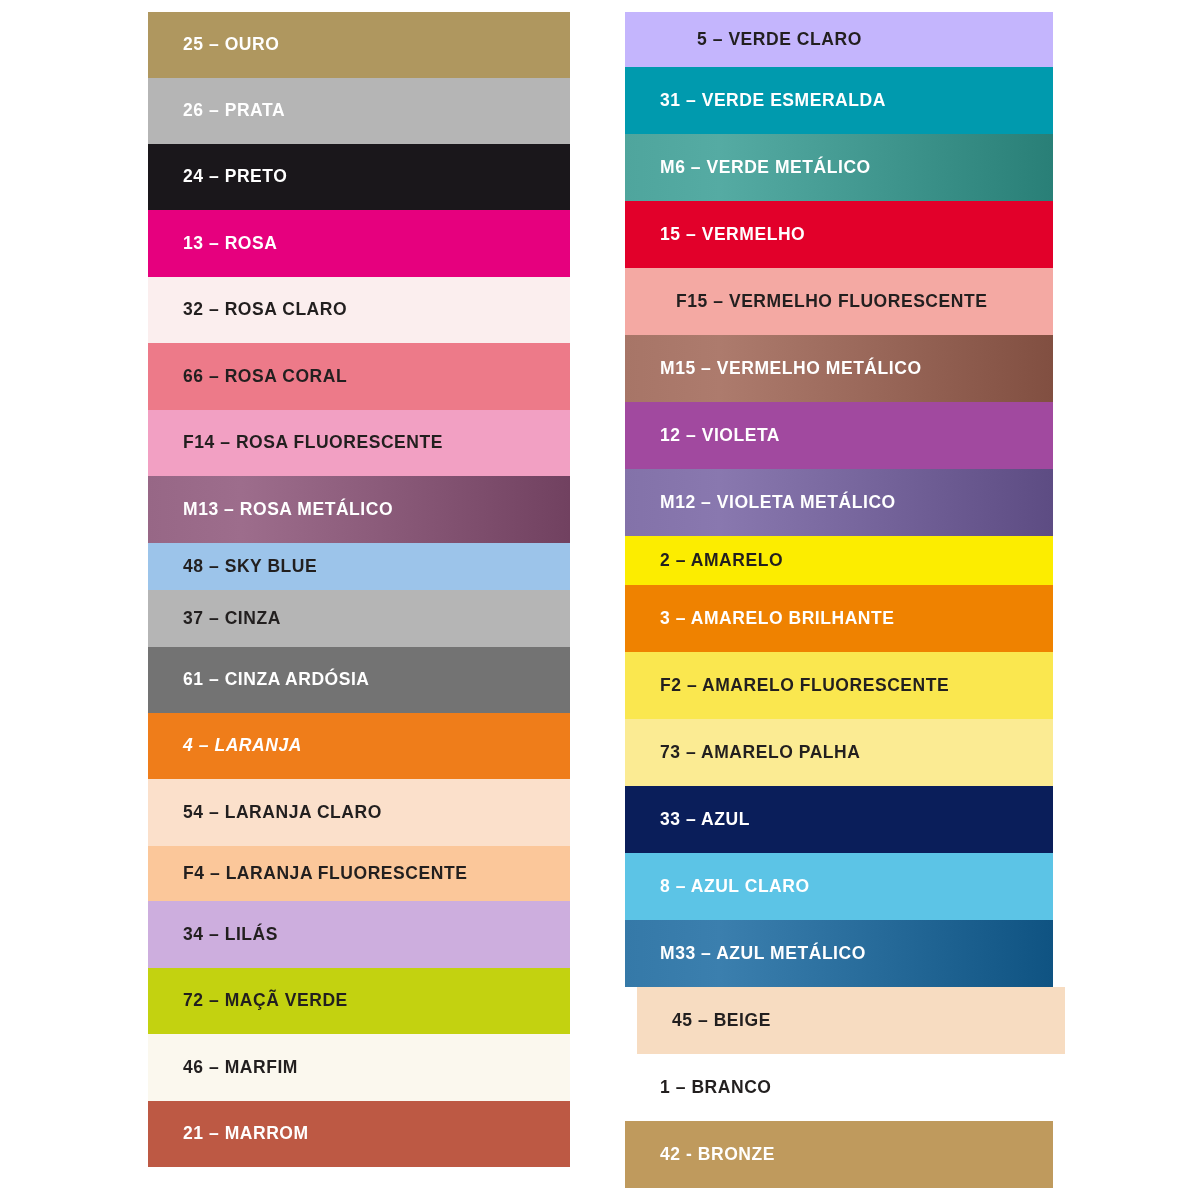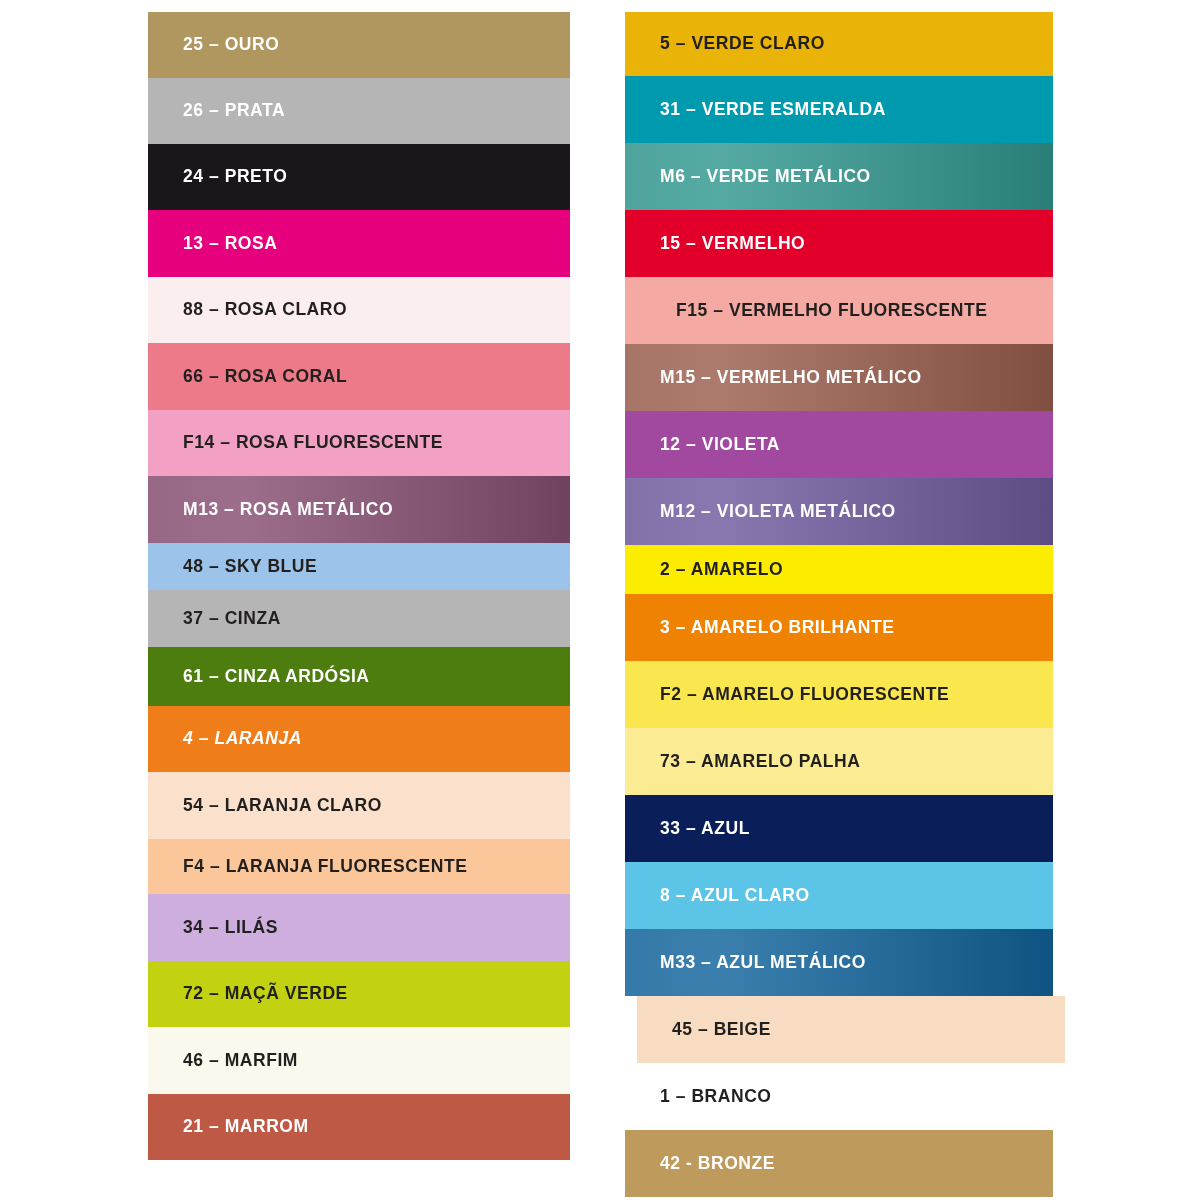--- a/index.html
+++ b/index.html
@@ -64,38 +64,38 @@
       <div class="swatch-row light-text" style="height: 66px; background: rgb(181, 181, 181);">
         <span class="swatch-label">26 – PRATA</span>
       </div>
       <div class="swatch-row light-text" style="height: 66px; background: rgb(26, 23, 27);">
         <span class="swatch-label">24 – PRETO</span>
       </div>
       <div class="swatch-row light-text" style="height: 67px; background: rgb(230, 0, 126);">
         <span class="swatch-label">13 – ROSA</span>
       </div>
       <div class="swatch-row dark-text" style="height: 66px; background: rgb(251, 238, 238);">
-        <span class="swatch-label">88 – ROSA CLARO</span>
+        <span class="swatch-label">32 – ROSA CLARO</span>
       </div>
       <div class="swatch-row dark-text" style="height: 67px; background: rgb(237, 122, 137);">
         <span class="swatch-label">66 – ROSA CORAL</span>
       </div>
       <div class="swatch-row dark-text" style="height: 66px; background: rgb(242, 160, 195);">
         <span class="swatch-label">F14 – ROSA FLUORESCENTE</span>
       </div>
       <div class="swatch-row light-text" style="height: 67px; background: linear-gradient(90deg, rgb(151, 103, 134) 0%, rgb(157, 109, 140) 22%, rgb(139, 91, 122) 55%, rgb(113, 65, 96) 100%);">
         <span class="swatch-label">M13 – ROSA METÁLICO</span>
       </div>
       <div class="swatch-row dark-text" style="height: 47px; background: rgb(156, 196, 234);">
         <span class="swatch-label">48 – SKY BLUE</span>
       </div>
       <div class="swatch-row dark-text" style="height: 57px; background: rgb(181, 181, 181);">
         <span class="swatch-label">37 – CINZA</span>
       </div>
-      <div class="swatch-row light-text" style="height: 59px; background: #4d7c0f; text-align: center;">
+      <div class="swatch-row light-text" style="height: 66px; background: #737373; text-align: center;">
         <span class="swatch-label">61 – CINZA ARDÓSIA</span>
       </div>
       <div class="swatch-row light-text" style="height: 66px; background: rgb(239, 125, 26); font-style: italic;">
         <span class="swatch-label">4 – LARANJA</span>
       </div>
       <div class="swatch-row dark-text" style="height: 67px; background: rgb(251, 224, 203);">
         <span class="swatch-label">54 – LARANJA CLARO</span>
       </div>
       <div class="swatch-row dark-text" style="height: 55px; background: rgb(251, 199, 154);">
         <span class="swatch-label">F4 – LARANJA FLUORESCENTE</span>
@@ -108,21 +108,21 @@
       </div>
       <div class="swatch-row dark-text" style="height: 67px; background: rgb(251, 248, 238);">
         <span class="swatch-label">46 – MARFIM</span>
       </div>
       <div class="swatch-row light-text" style="height: 66px; background: rgb(189, 89, 68);">
         <span class="swatch-label">21 – MARROM</span>
       </div>
     </div>
 
   <div class="color-column" id="column-right">
-      <div class="swatch-row dark-text" style="height: 64px; background: #eab308;">
+      <div class="swatch-row dark-text" style="height: 55px; background: #c4b5fd; padding-left: 37px;">
         <span class="swatch-label">5 – VERDE CLARO</span>
       </div>
       <div class="swatch-row light-text" style="height: 67px; background: rgb(0, 154, 174);">
         <span class="swatch-label">31 – VERDE ESMERALDA</span>
       </div>
       <div class="swatch-row light-text" style="height: 67px; background: linear-gradient(90deg, rgb(79, 165, 157) 0%, rgb(85, 171, 163) 22%, rgb(67, 153, 145) 55%, rgb(41, 127, 119) 100%);">
         <span class="swatch-label">M6 – VERDE METÁLICO</span>
       </div>
       <div class="swatch-row light-text" style="height: 67px; background: rgb(226, 0, 42);">
         <span class="swatch-label">15 – VERMELHO</span>

